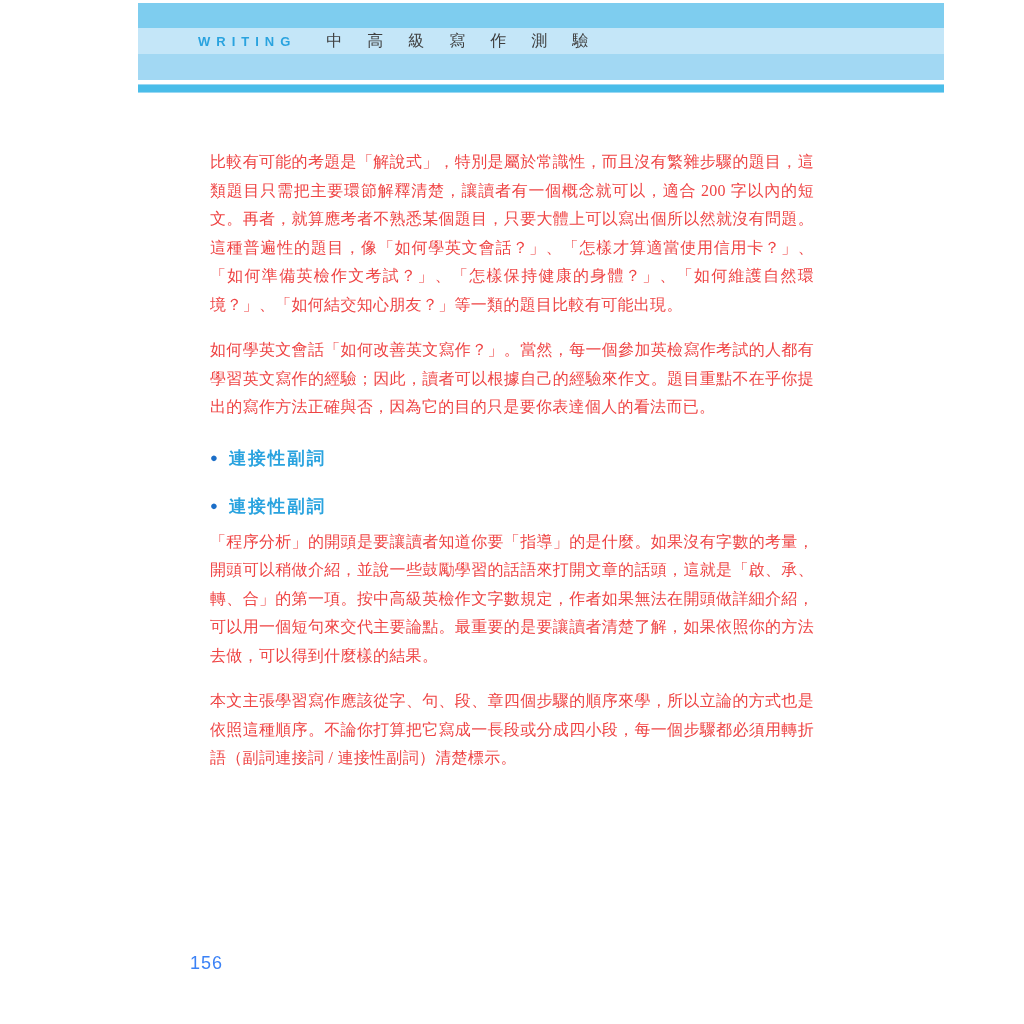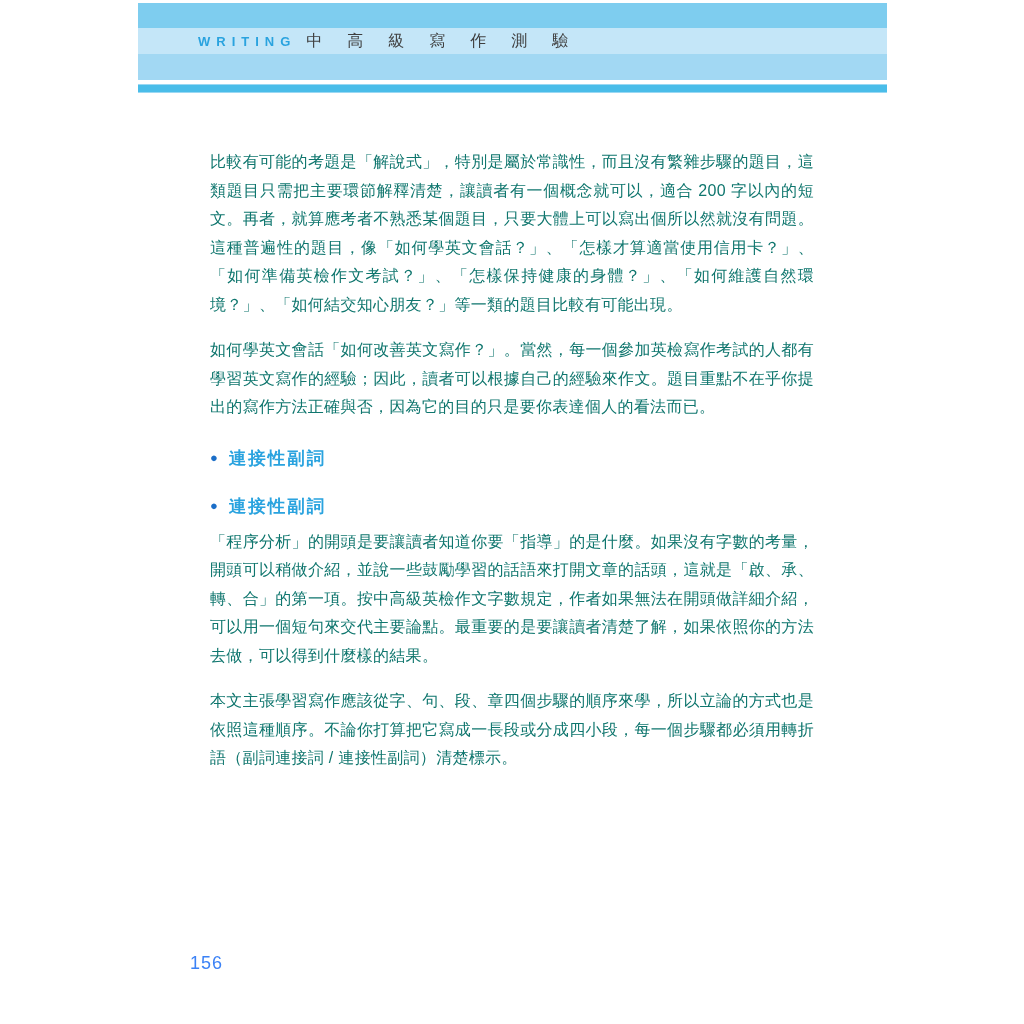--- a/index.html
+++ b/index.html
@@ -14,21 +14,21 @@
     height: 1024px;
     background: #ffffff;
     overflow: hidden;
   }
 
   
   .header-wrap {
     position: absolute;
     left: 138px;
     top: 3px;
-    width: 749px;
+    width: 806px;
   }
   .band-top {
     height: 25px;
     background: #7ecdef;
   }
   .band-title {
     height: 26px;
     background: #c4e6f8;
     display: flex;
     align-items: center;
@@ -36,21 +36,21 @@
     box-sizing: border-box;
     white-space: nowrap;
   }
   .brand {
     color: #2aa3df;
     font-size: 13px;
     font-weight: 600;
     letter-spacing: 6px;
   }
   .header-title {
-    margin-left: 10px;
+    margin-left: 30px;
     color: #3f3f3f;
     font-size: 16px;
     font-weight: 500;
     letter-spacing: 25px;
   }
   .band-bottom {
     height: 26px;
     background: #a2d8f3;
   }
   .header-gap {
@@ -66,24 +66,24 @@
 
   
   .body-col {
     position: absolute;
     left: 210px;
     top: 148px;
     width: 604px;
   }
   .body-col p {
     margin: 0 0 17px 0;
-    font-family: Liberation Sans, sans-serif;
+    font-family: Liberation Serif, serif;
     font-size: 16px;
     line-height: 28.5px;
-    color: #0f766e;
+    color: #ef4444;
     text-align: justify;
     text-justify: inter-ideograph;
     letter-spacing: 0.3px;
   }
   .body-col h3 {
     margin: 24px 0 10px 0;
     font-size: 17.5px;
     font-weight: 600;
     color: #2aa3df;
     letter-spacing: 2px;

